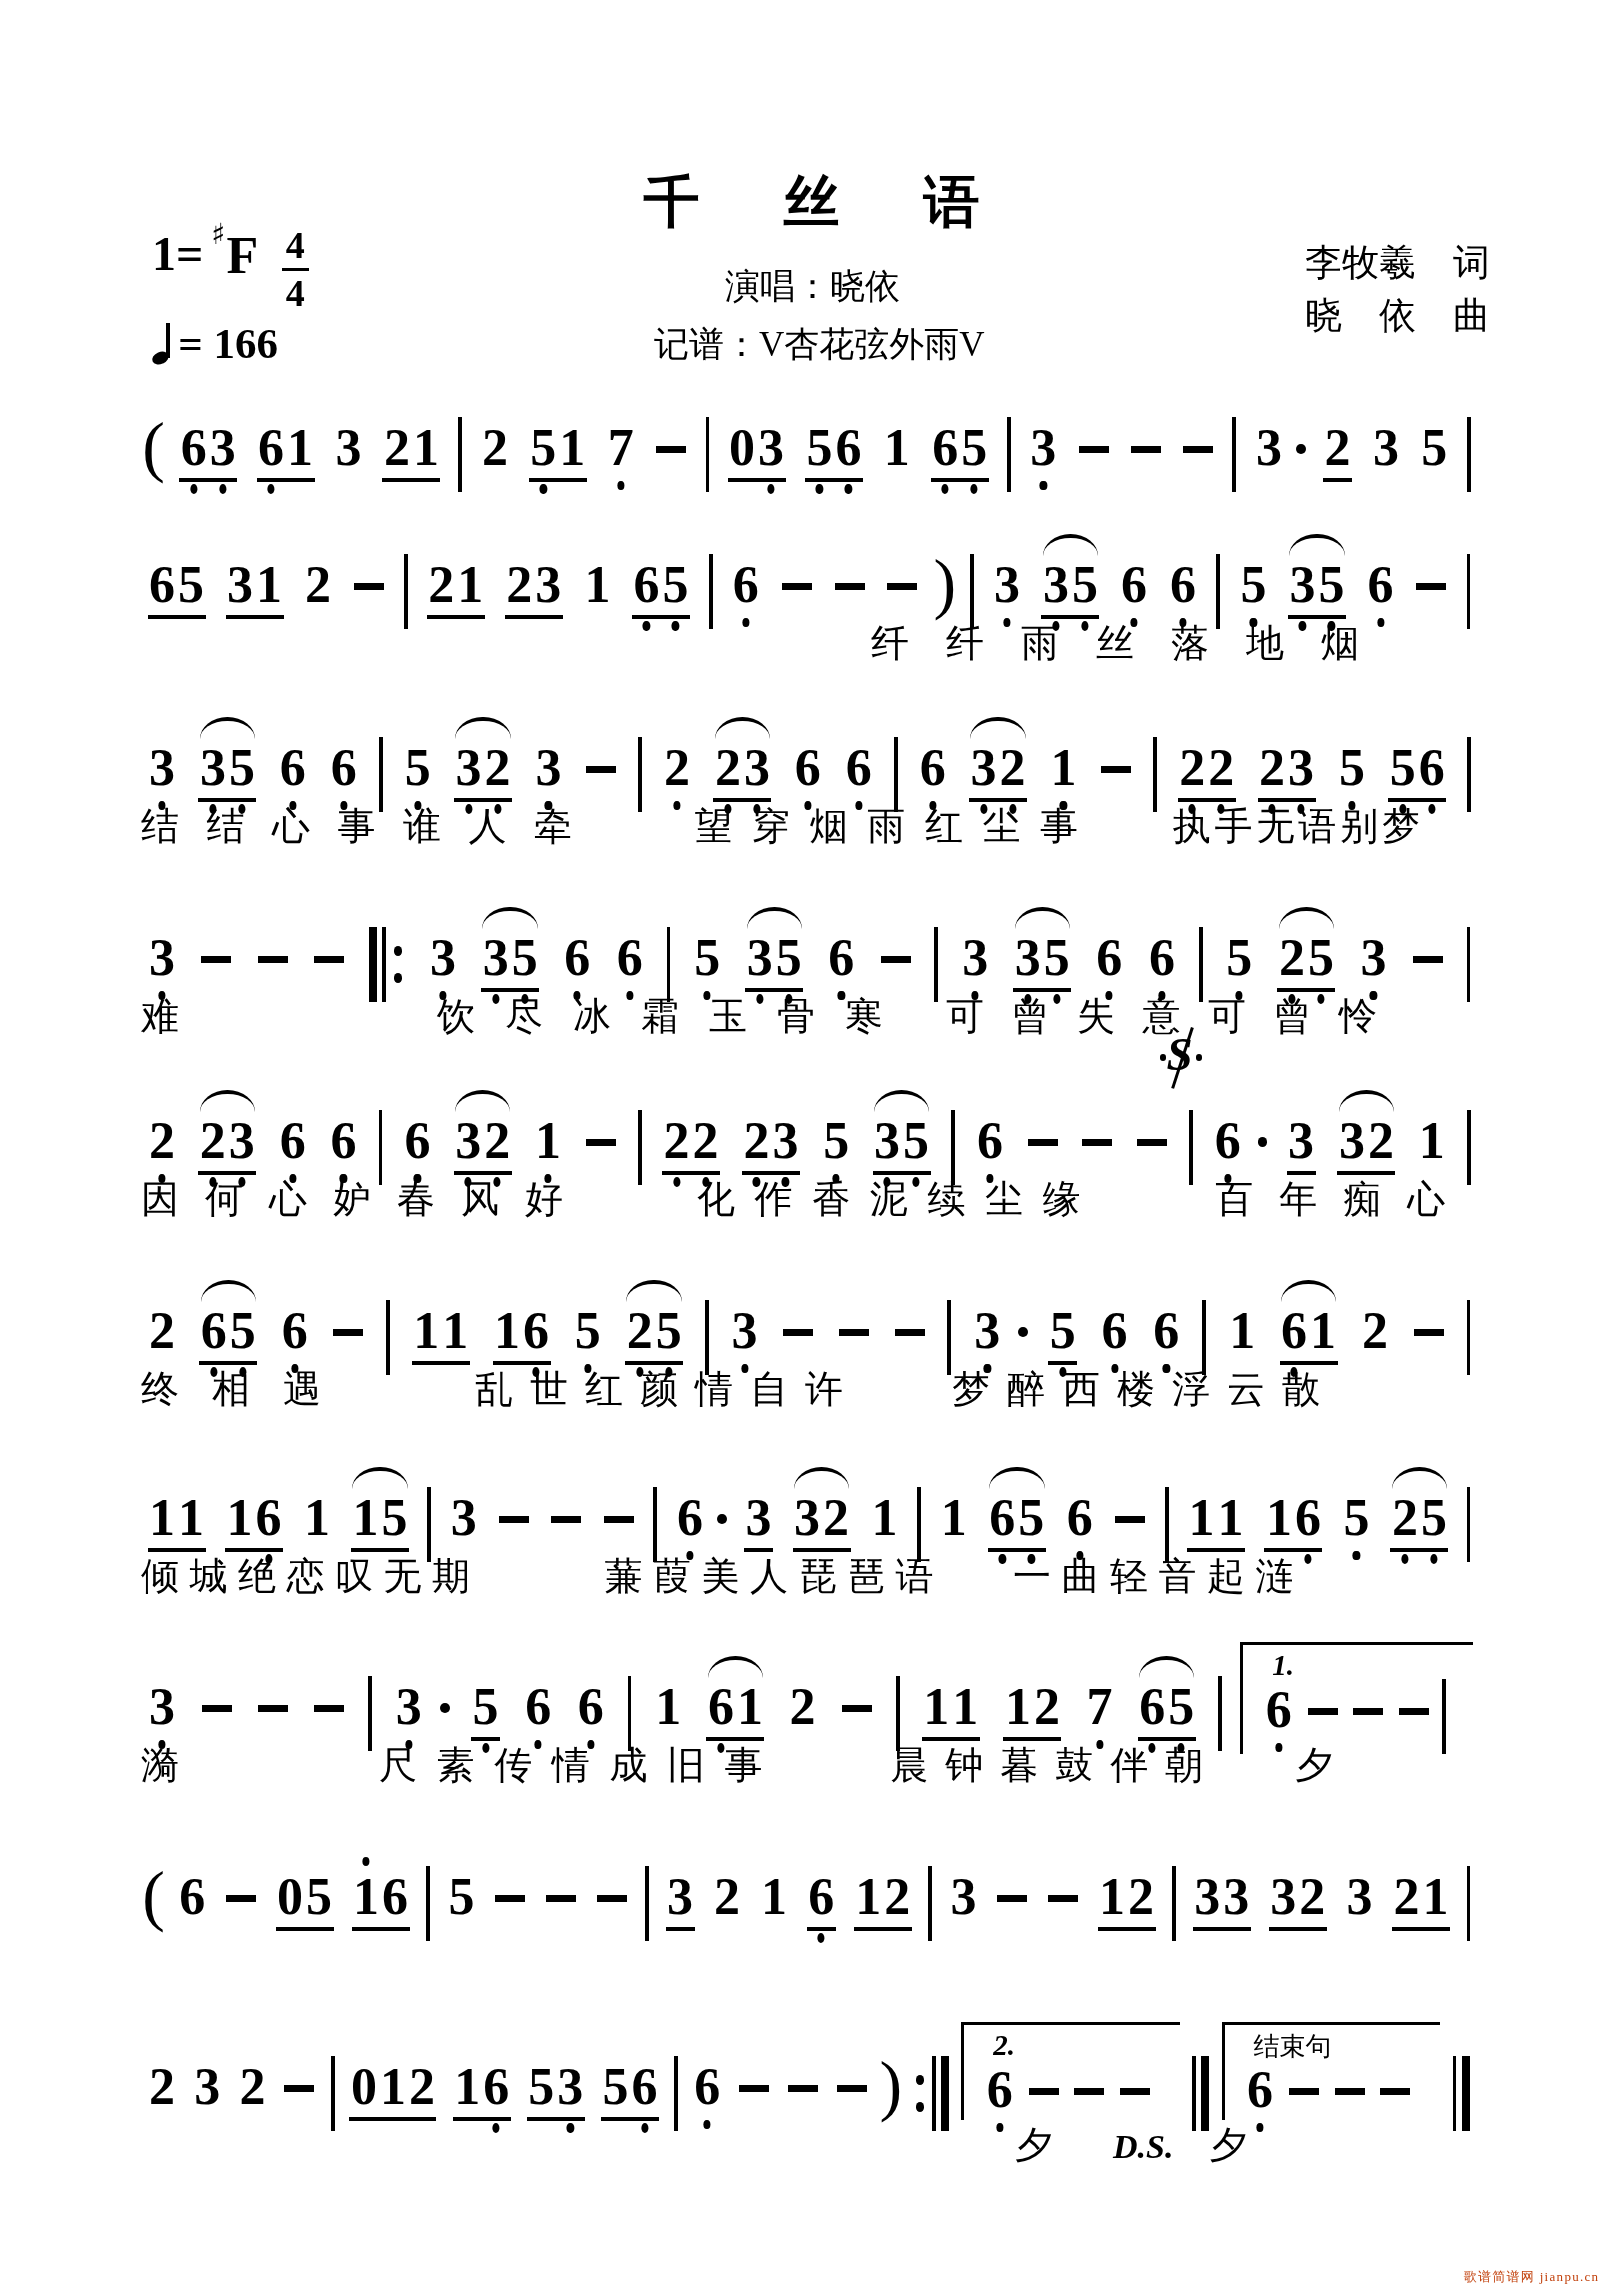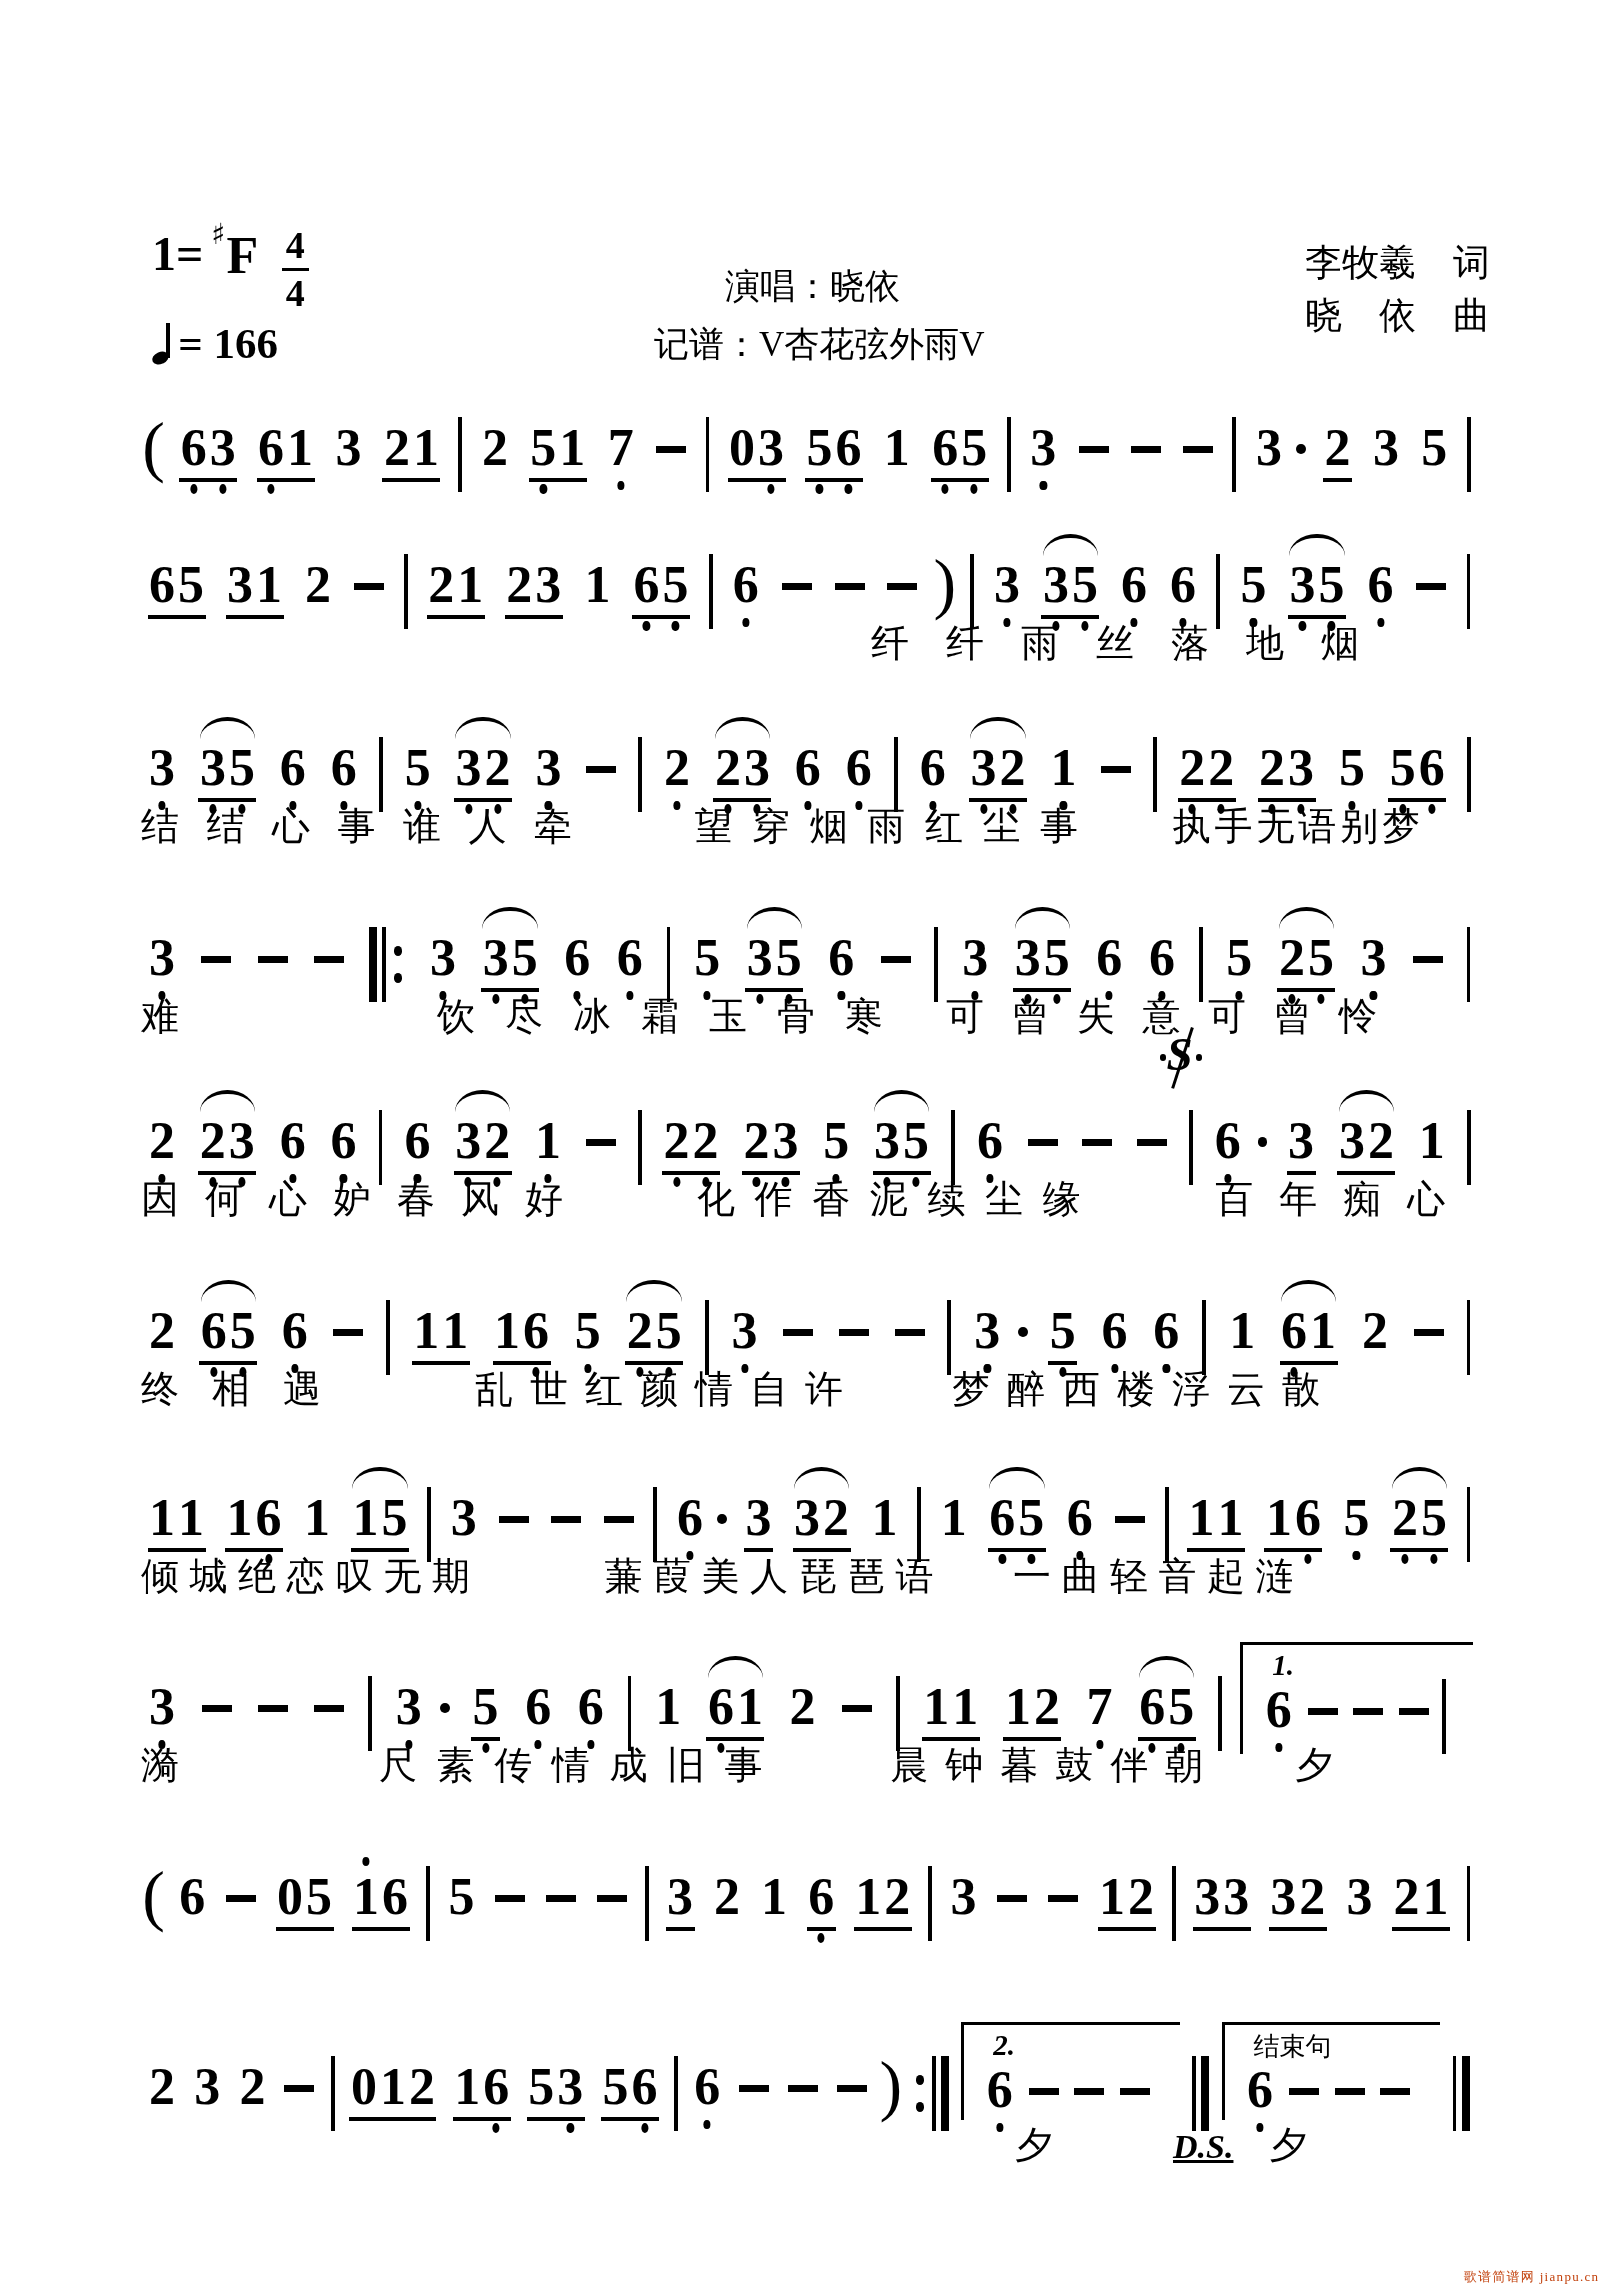--- a/index.html
+++ b/index.html
@@ -60,20 +60,21 @@
   .sg-d2{position:absolute;right:1.3px;top:23.6px;width:5.9px;height:6.5px;background:#000;border-radius:50%;}
   .lyrics{position:absolute;top:101px;left:0;right:0;white-space:nowrap;}
   .lseg{display:inline-block;font-size:38px;line-height:1.2;}
   .lchar{display:inline-block;}
   .ds{font-style:italic;font-weight:700;font-size:34px;}
 </style>
 </head>
 <body>
 
 <div class="page">
+  <div class="title">千丝语</div>
 
   <div class="keyblock">
     <div class="keyrow">
       <span>1=</span>
         <span class="sharp">♯</span>
         <span class="keyletter">F</span>
       <span class="frac">
         <span class="num">4</span>
         <span class="den">4</span>
       </span>
@@ -801,19 +802,19 @@
             </div>
             <div class="dash"></div>
             <div class="dash"></div>
             <div class="dash"></div>
           </div>
           <div class="fin">
             <i class="bthin"></i>
             <i class="bthick"></i>
           </div>
         </div>
-        <div class="lyrics"><span class="lseg" style="margin-left: 874px;"><span class="lchar" style="margin-right: 0px;">夕</span></span><span class="lseg ds" style="margin-left: 120px; text-decoration: underline;">D.S.</span><span class="lseg" style="margin-left: 36px;"><span class="lchar" style="margin-right: 0px;">夕</span></span></div>
+        <div class="lyrics"><span class="lseg" style="margin-left: 874px;"><span class="lchar" style="margin-right: 0px;">夕</span></span><span class="lseg ds" style="margin-left: 60px;">D.S.</span><span class="lseg" style="margin-left: 36px;"><span class="lchar" style="margin-right: 0px;">夕</span></span></div>
       </div>
     </div>
 
   <div class="wm">歌谱简谱网 jianpu.cn</div>
 </div>
 
 
 </body></html>

